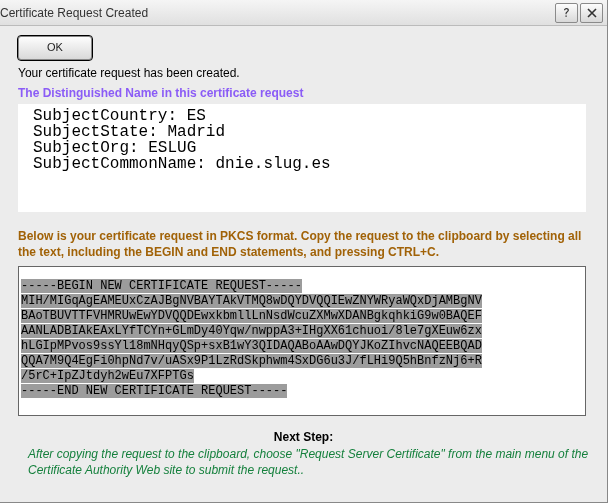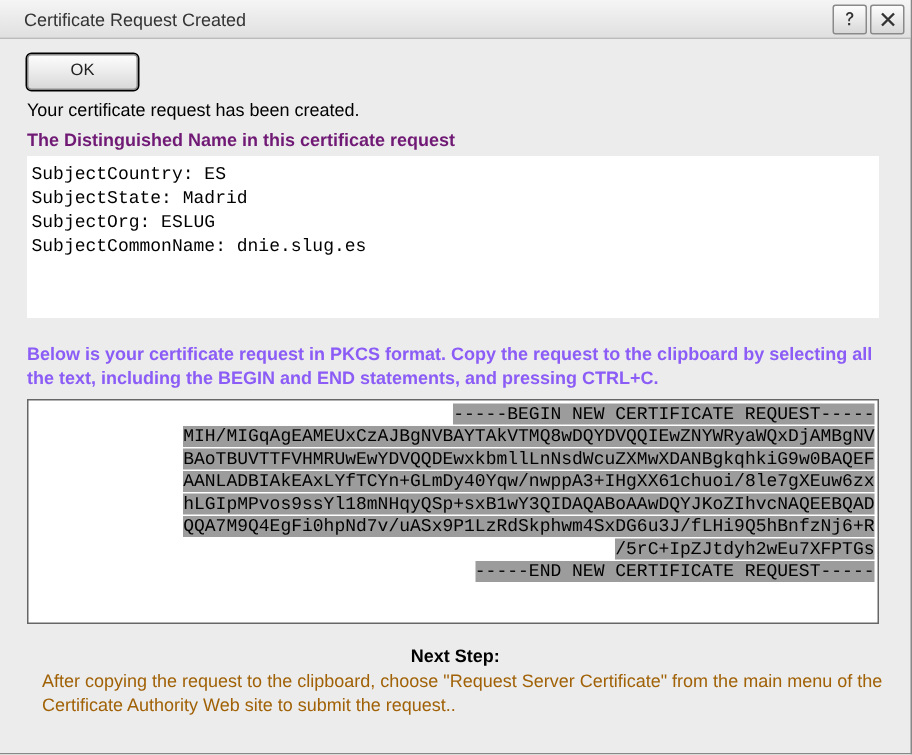--- a/index.html
+++ b/index.html
@@ -15,21 +15,21 @@
     position: relative;
     box-sizing: border-box;
     border-right: 1px solid #888;
     border-bottom: 1px solid #888;
   }
   .titlebar {
     height: 26px;
     background: linear-gradient(to bottom, #f5f5f5, #e0e0e0);
     display: flex;
     align-items: center;
-    padding: 0 4px 0 16px;
+    padding: 0 4px 0 0;
     border-bottom: 1px solid #bbb;
     box-sizing: border-box;
   }
   .titlebar-title {
     flex: 1;
     font-size: 12px;
     color: #333;
   }
   .title-btn {
     width: 21px;
@@ -75,74 +75,74 @@
   }
   .intro {
     font-size: 12px;
     font-weight: normal;
     color: #000;
     margin: 0 0 6px 0;
   }
   .subhead {
     font-size: 12px;
     font-weight: bold;
-    color: #701a75;
+    color: #8b5cf6;
     margin: 0 0 4px 0;
   }
   .dn-box {
     background: #fff;
     border: none;
     width: 568px;
     height: 108px;
     box-sizing: border-box;
-    padding: 4px 3px;
+    padding: 4px 15px;
     font-family: "Courier New", monospace;
-    font-size: 12px;
+    font-size: 16px;
     color: #000;
     line-height: 16px;
     white-space: pre;
     overflow: hidden;
   }
   .blurb {
     font-size: 12px;
     font-weight: bold;
-    color: #8b5cf6;
+    color: #a16207;
     margin: 16px 0 6px 0;
     line-height: 16px;
   }
   .pkcs-box {
     background: #fff;
     border: 1px solid #666;
     width: 568px;
     height: 150px;
     box-sizing: border-box;
-    padding: 2px 2px;
+    padding: 12px 2px;
     font-family: "Courier New", monospace;
     font-size: 12px;
     line-height: 15px;
     white-space: pre;
     overflow: hidden;
-    text-align: right;
   }
   .pkcs-box .sel {
     background: #9c9c9c;
     color: #000;
   }
   .next-head {
     font-size: 12px;
     font-weight: bold;
     color: #000;
     margin: 14px 0 2px 0;
     text-align: center;
   }
   .next-body {
     font-size: 12px;
-    color: #a16207;
+    color: #15803d;
     margin: 0 0 16px 10px;
     line-height: 16px;
+    font-style: italic;
   }
 </style>
 </head>
 <body>
 
 <div class="window">
 
   <div class="titlebar">
     <div class="titlebar-title">Certificate Request Created</div>
     <div class="title-btn">

